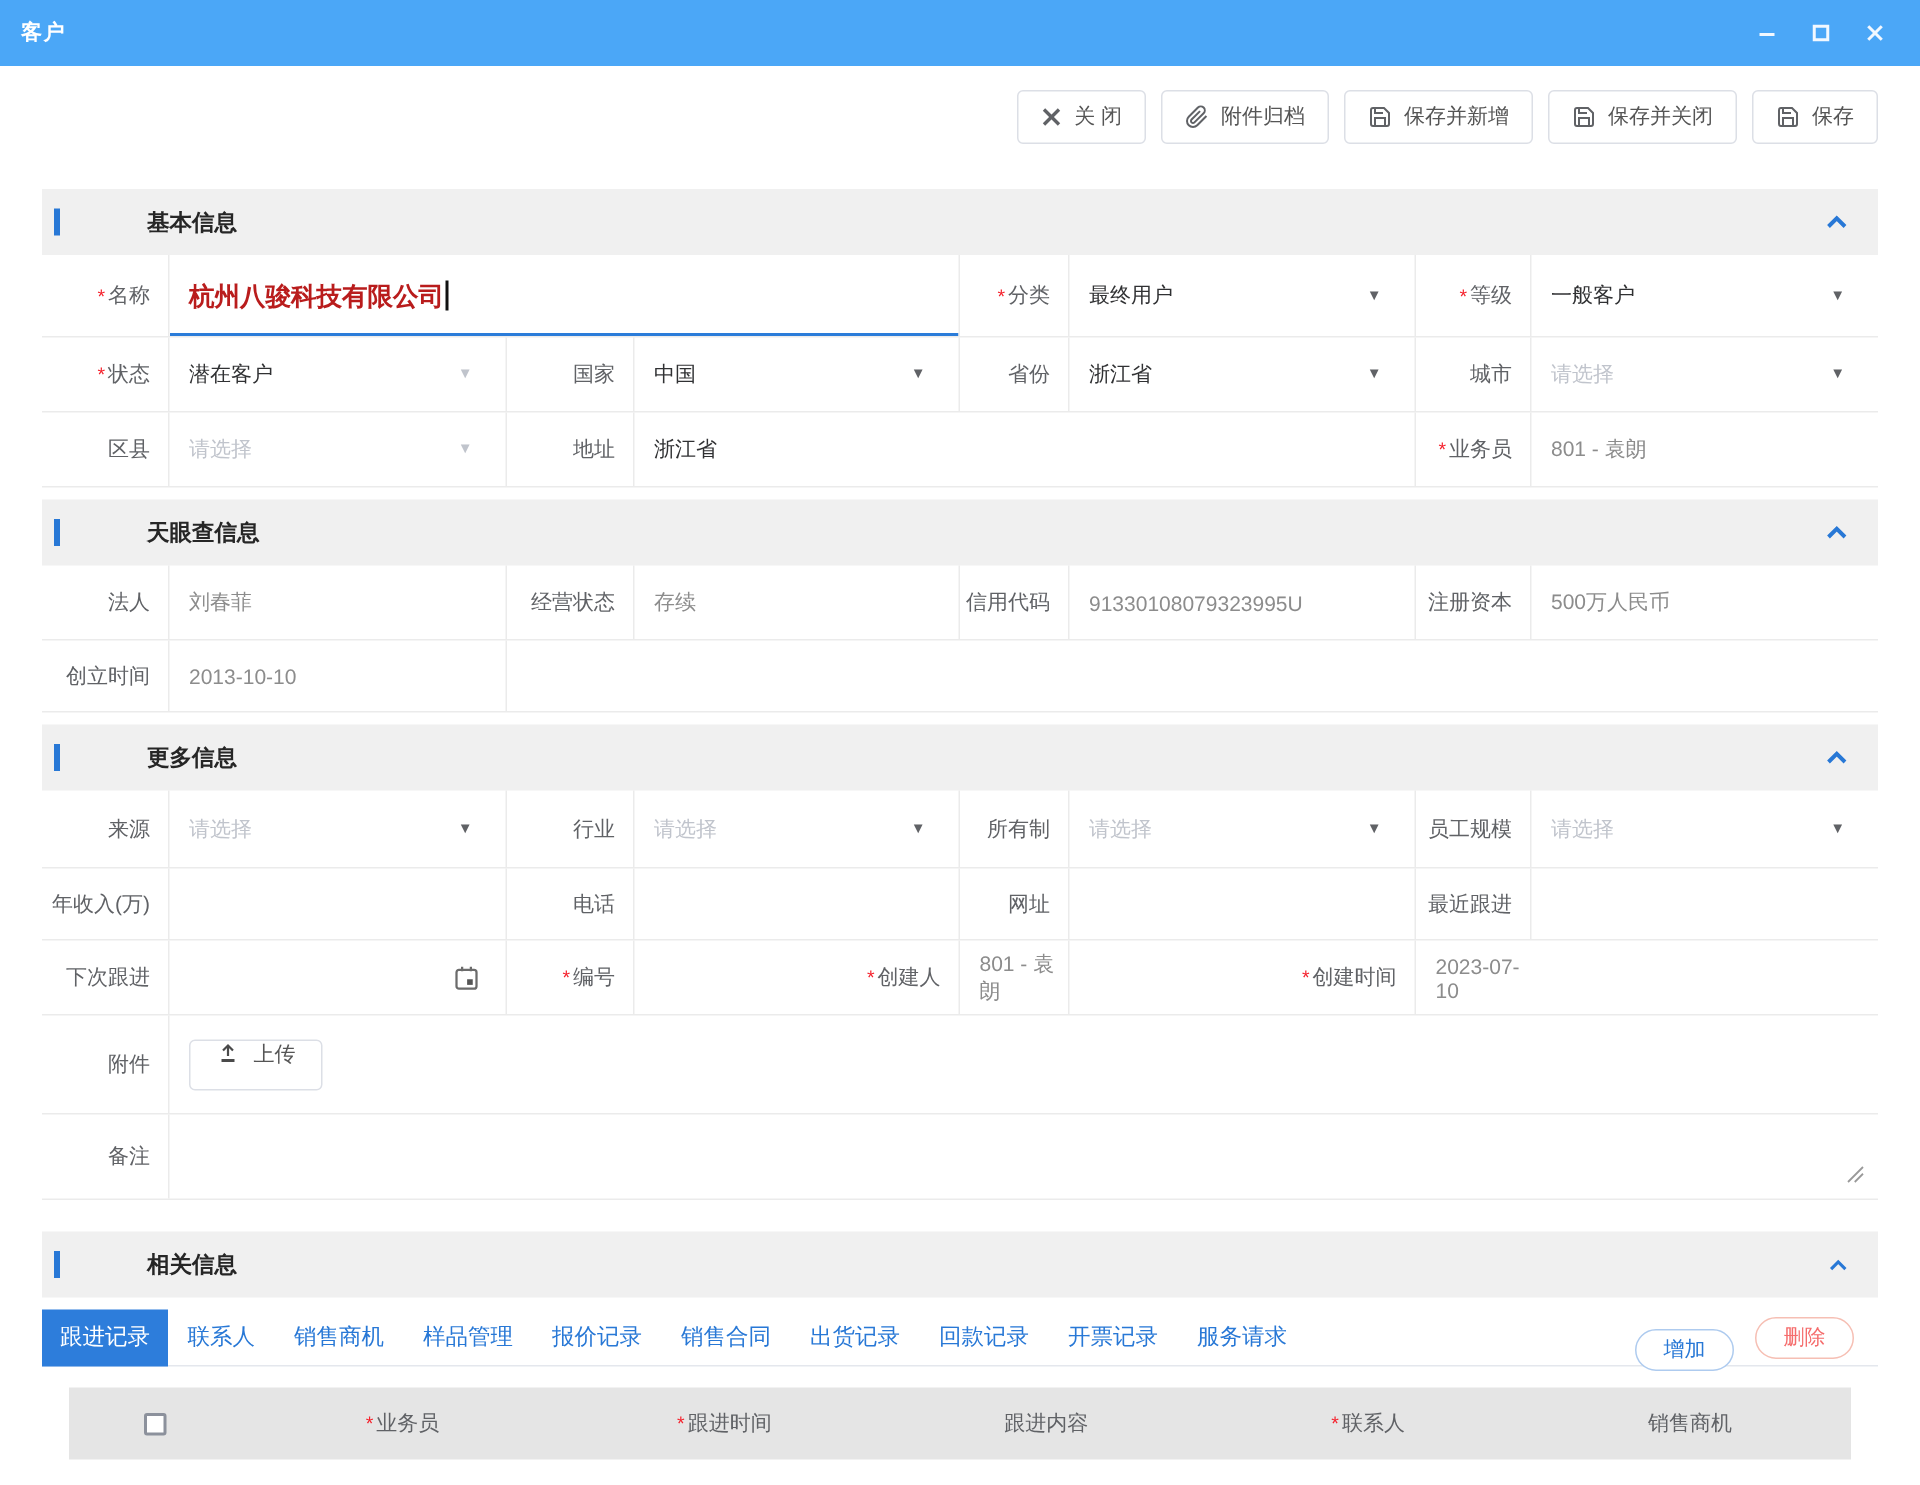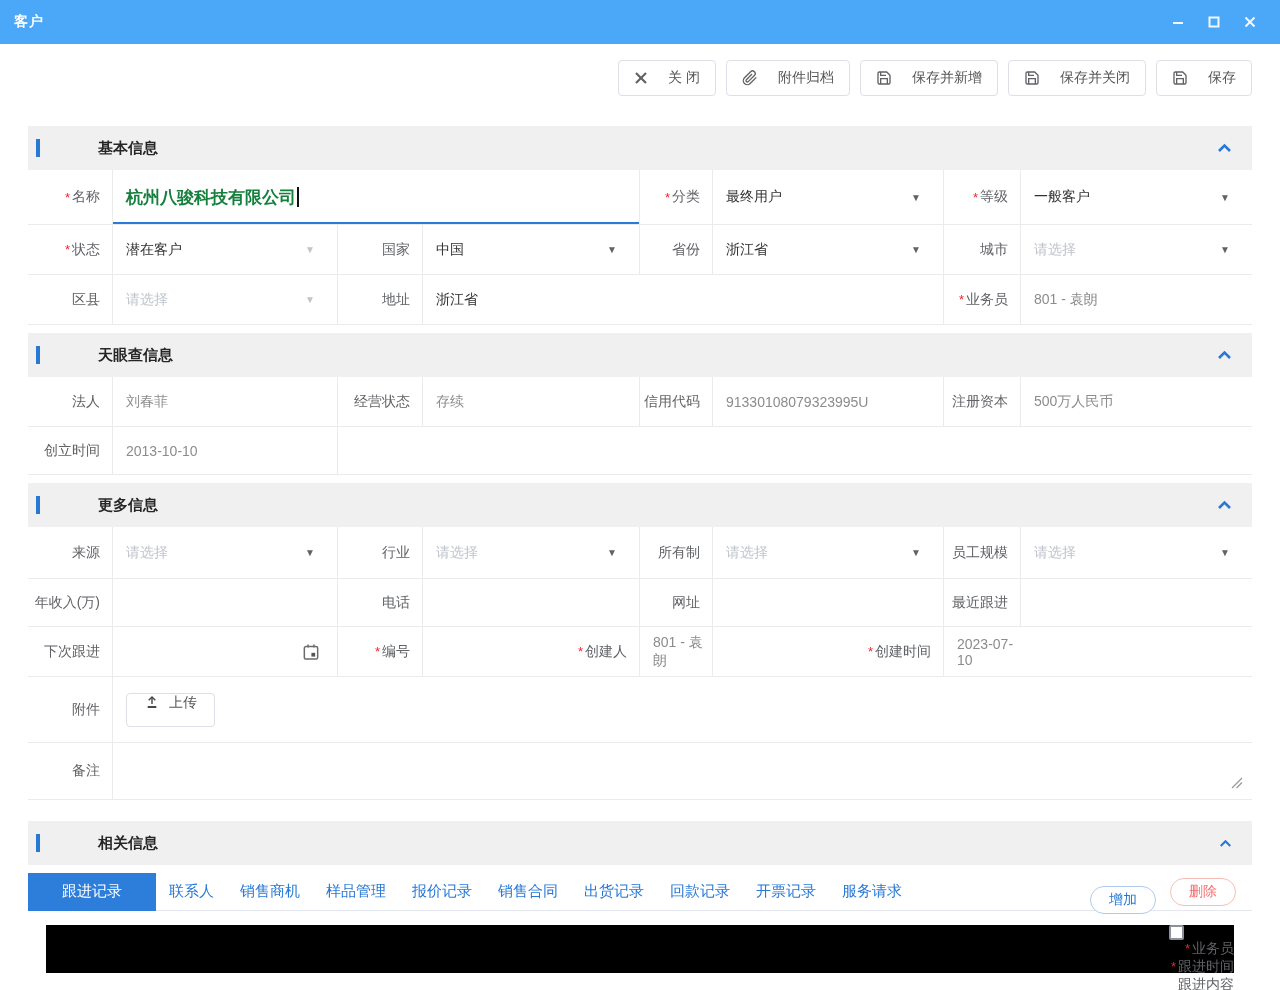--- a/index.html
+++ b/index.html
@@ -9,21 +9,21 @@
   
   .titlebar { height:44px; background:var(--titlebar,#4BA7F7); display:flex; align-items:center;
     padding:0 14px; color:#fff;gap:22px; }
   .titlebar .title { font-size:14px; font-weight:bold; letter-spacing:1px; }
   .win-controls { margin-left:auto; display:flex; align-items:center; gap:20px; margin-right:8px; }
   .win-btn { width:16px; height:16px; display:flex; align-items:center; justify-content:center; cursor:pointer; }
   .win-btn svg { stroke:#f2f8ff; }
 
   
   .toolbar { display:flex; justify-content:flex-end; gap:10px; padding:16px 28px 0; }
-  .tbtn { display:inline-flex; align-items:center; gap:20px; height:36px; padding:0 15px;
+  .tbtn { display:inline-flex; align-items:center; gap:8px; height:36px; padding:0 15px;
     background:#fff; border:1px solid #DCDFE6; border-radius:4px; font-size:14px; color:#555;
     cursor:pointer; white-space:nowrap; }
   .tbtn svg { stroke:#606266; flex:none; }
 
   
   .content { margin:30px 28px 0; }
   .sec-head { height:44px; background:#F0F0F0; display:flex; align-items:center;gap:48px; }
   .sec-head .bar { width:4px; height:18px; background:var(--accent,#2878D6); margin-left:8px; flex:none; }
   .sec-head .sec-title { margin-left:10px; font-size:15px; font-weight:bold; color:#262626; }
   .sec-head .collapse { margin-left:auto; margin-right:20px; cursor:pointer; display:flex; }
@@ -42,42 +42,42 @@
     border-right:1px solid #EBEBEB; position:relative; }
   .frow > :last-child { border-right:none; }
   .s3 { grid-column: span 3; }
   .s6 { grid-column: span 6; }
   .s7 { grid-column: span 7; }
   .req { color:var(--required,#F5222D); margin-right:2px; font-size:13px; }
   .arrow { margin-left:auto; margin-right:22px; font-size:10px; color:#606266; }
   .arrow.dim { color:#C0C4CC; }
   .placeholder { color:#C0C4CC; }
   .readonly { color:#8C8C8C; }
-  .name-fld { box-shadow: inset 0 -2px 0 var(--focus,#2B7CD9); font-weight:bold; font-size:17px; color:#15803d; }
+  .name-fld { box-shadow: inset 0 -2px 0 var(--focus,#2B7CD9); font-weight:bold; font-size:17px; color:#b91c1c; }
   .caret { display:inline-block; width:2px; height:20px; background:#111; margin-left:1px;
     animation:blink 1s steps(1) infinite; }
   @keyframes blink { 50% { opacity:0; } }
   .link-underline { color:#8C8C8C; text-decoration:underline; }
   .cal-btn { margin-left:auto; margin-right:16px; display:flex; cursor:pointer; }
   .upload-btn { display:inline-flex; gap:9px; height:34px; padding:0 17px;
     background:#fff; border:1px solid #DCDFE6; border-radius:4px; font-size:14px; color:#555; cursor:pointer; }
   .resize-handle { position:absolute; right:9px; bottom:10px; cursor:nwse-resize; display:flex; }
 
   
   .tabbar { display:flex; align-items:center; margin-top:8px; height:38px; border-bottom:1px solid #E4E7ED; }
   .tab { height:38px; display:flex; align-items:center; padding:0 13px; font-size:15px;
     color:var(--accent,#2878D6); cursor:pointer; white-space:nowrap; }
-  .tab.active { background:var(--tab-active,#2D7DDB); color:#fff; padding:0 34px;text-align:right; }
+  .tab.active { background:var(--tab-active,#2D7DDB); color:#fff; padding:0 12px;text-align:right; }
   .pill { height:28px; display:flex; align-items:center; padding:0 18px; border-radius:14px;
     background:#fff; font-size:14px; cursor:pointer; }
   .pill.add { margin-left:auto; color:var(--accent,#2878D6); border:1px solid #AECBEF;margin-top:16px; }
   .pill.del { margin-left:14px; margin-right:16px; color:var(--danger,#F56C6C); border:1px solid #F6BFB4; }
 
-  .grid-head { margin:14px 18px 0; height:48px; background:#000000; display:flex; align-items:flex-end;
-    font-size:14px; color:#606266;flex-direction:column; }
+  .grid-head { margin:14px 18px 0; height:48px; background:#e5e5e5; display:flex; align-items:center;
+    font-size:14px; color:#606266; }
   .col-check { width:115px; display:flex; justify-content:center; }
   .checkbox { width:15px; height:15px; border:2px solid #8C919C; border-radius:2px; background:#fff; cursor:pointer; }
   .gcol { flex:1; text-align:center; white-space:nowrap; }
 </style>
 </head>
 <body>
 
 <div class="titlebar">
   <span class="title">客户</span>
   <div class="win-controls">

